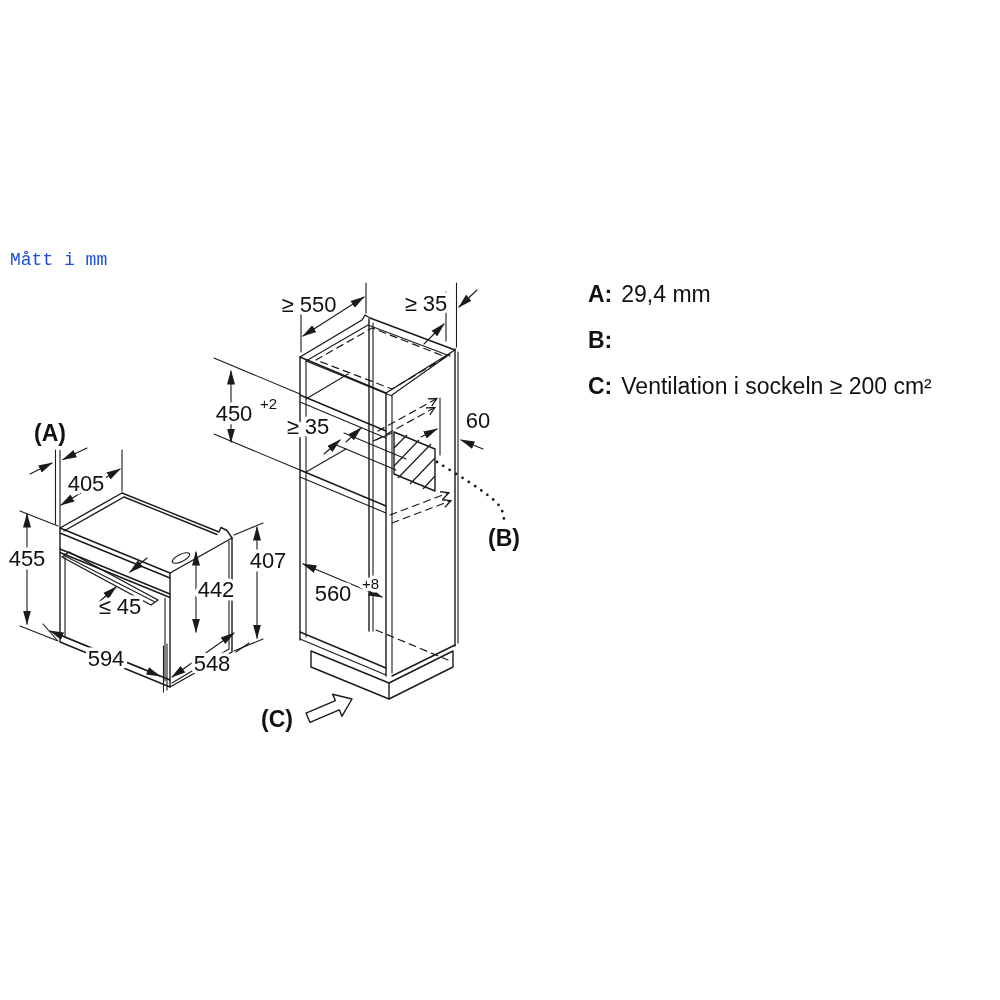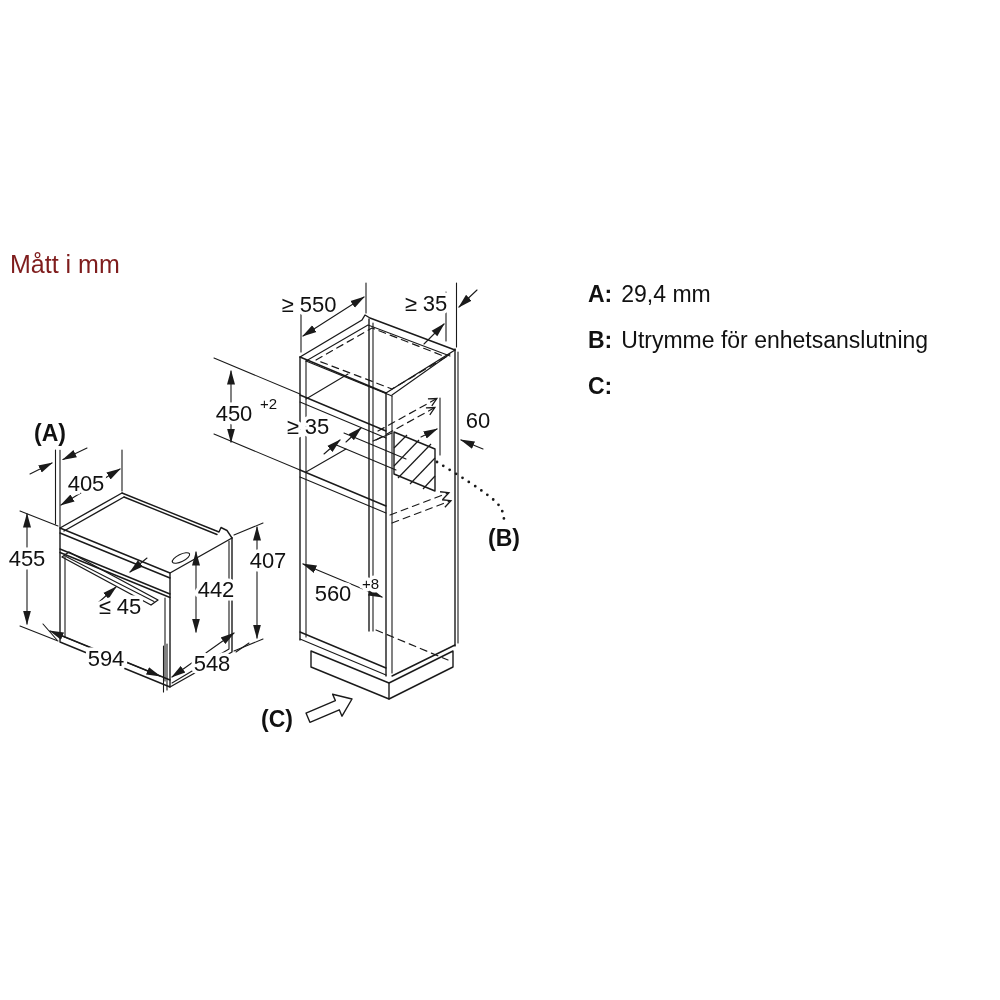--- a/index.html
+++ b/index.html
@@ -1,18 +1,18 @@
 <!DOCTYPE html>
 <html><head>
 <meta charset="utf-8">
 <style>
   html,body{margin:0;padding:0;background:#ffffff;}
   .page{position:relative;width:1000px;height:1000px;background:#fff;
         font-family:"Liberation Sans",sans-serif;color:#111;overflow:hidden;}
-  .title{position:absolute;left:10px;top:250px;font-size:25px;color:#7f1d1d;}
+  .title{position:absolute;left:10px;top:250px;font-size:18px;color:#1d4ed8;font-family:Liberation Mono, monospace;}
   .legend{position:absolute;left:588px;top:281px;width:390px;font-size:23px;line-height:26px;color:#111;}
   .legend-row{display:flex;gap:9px;margin-bottom:20px;align-items:flex-start;}
   .legend-key{font-weight:bold;white-space:nowrap;}
   svg{position:absolute;left:0;top:0;}
   .ln{stroke:#1a1a1a;stroke-width:1.4;fill:none;stroke-linejoin:round;stroke-linecap:round;}
   .thin{stroke-width:1.1;}
   .dash{stroke-dasharray:7 5;stroke-width:1.2;}
   .dotlead{stroke-dasharray:0 7.5;stroke-linecap:round;stroke-width:2.8;}
   .dim{font-family:"Liberation Sans",sans-serif;font-size:22px;fill:#111;
        paint-order:stroke;stroke:#ffffff;stroke-width:7px;stroke-linejoin:round;}
@@ -28,25 +28,25 @@
   <div class="title">Mått i mm</div>
 
   <div class="legend">
     <div class="legend-row">
       <span class="legend-key">A:</span>
       <span>29,4 mm</span>
     </div>
     <div class="legend-row">
       <span class="legend-key">B:</span>
       <span>
-        <div>Utrymme för enhetsanslutning</div>
       </span>
     </div>
     <div class="legend-row">
       <span class="legend-key">C:</span>
+      <span>Ventilation i sockeln ≥ 200 cm²</span>
     </div>
   </div>
 
   <svg width="1000" height="1000" viewBox="0 0 1000 1000">
     <defs>
       <marker id="arr" markerWidth="15" markerHeight="10" refX="13.5" refY="5" orient="auto-start-reverse" markerUnits="userSpaceOnUse">
         <path d="M14.5,5 L0,1 L0,9 Z" fill="#1a1a1a"></path>
       </marker>
       <marker id="chev" markerWidth="11" markerHeight="11" refX="8" refY="5.5" orient="auto" markerUnits="userSpaceOnUse">
         <path d="M1,1.5 L9,5.5 L1,9.5" fill="none" stroke="#1a1a1a" stroke-width="1.3"></path>

